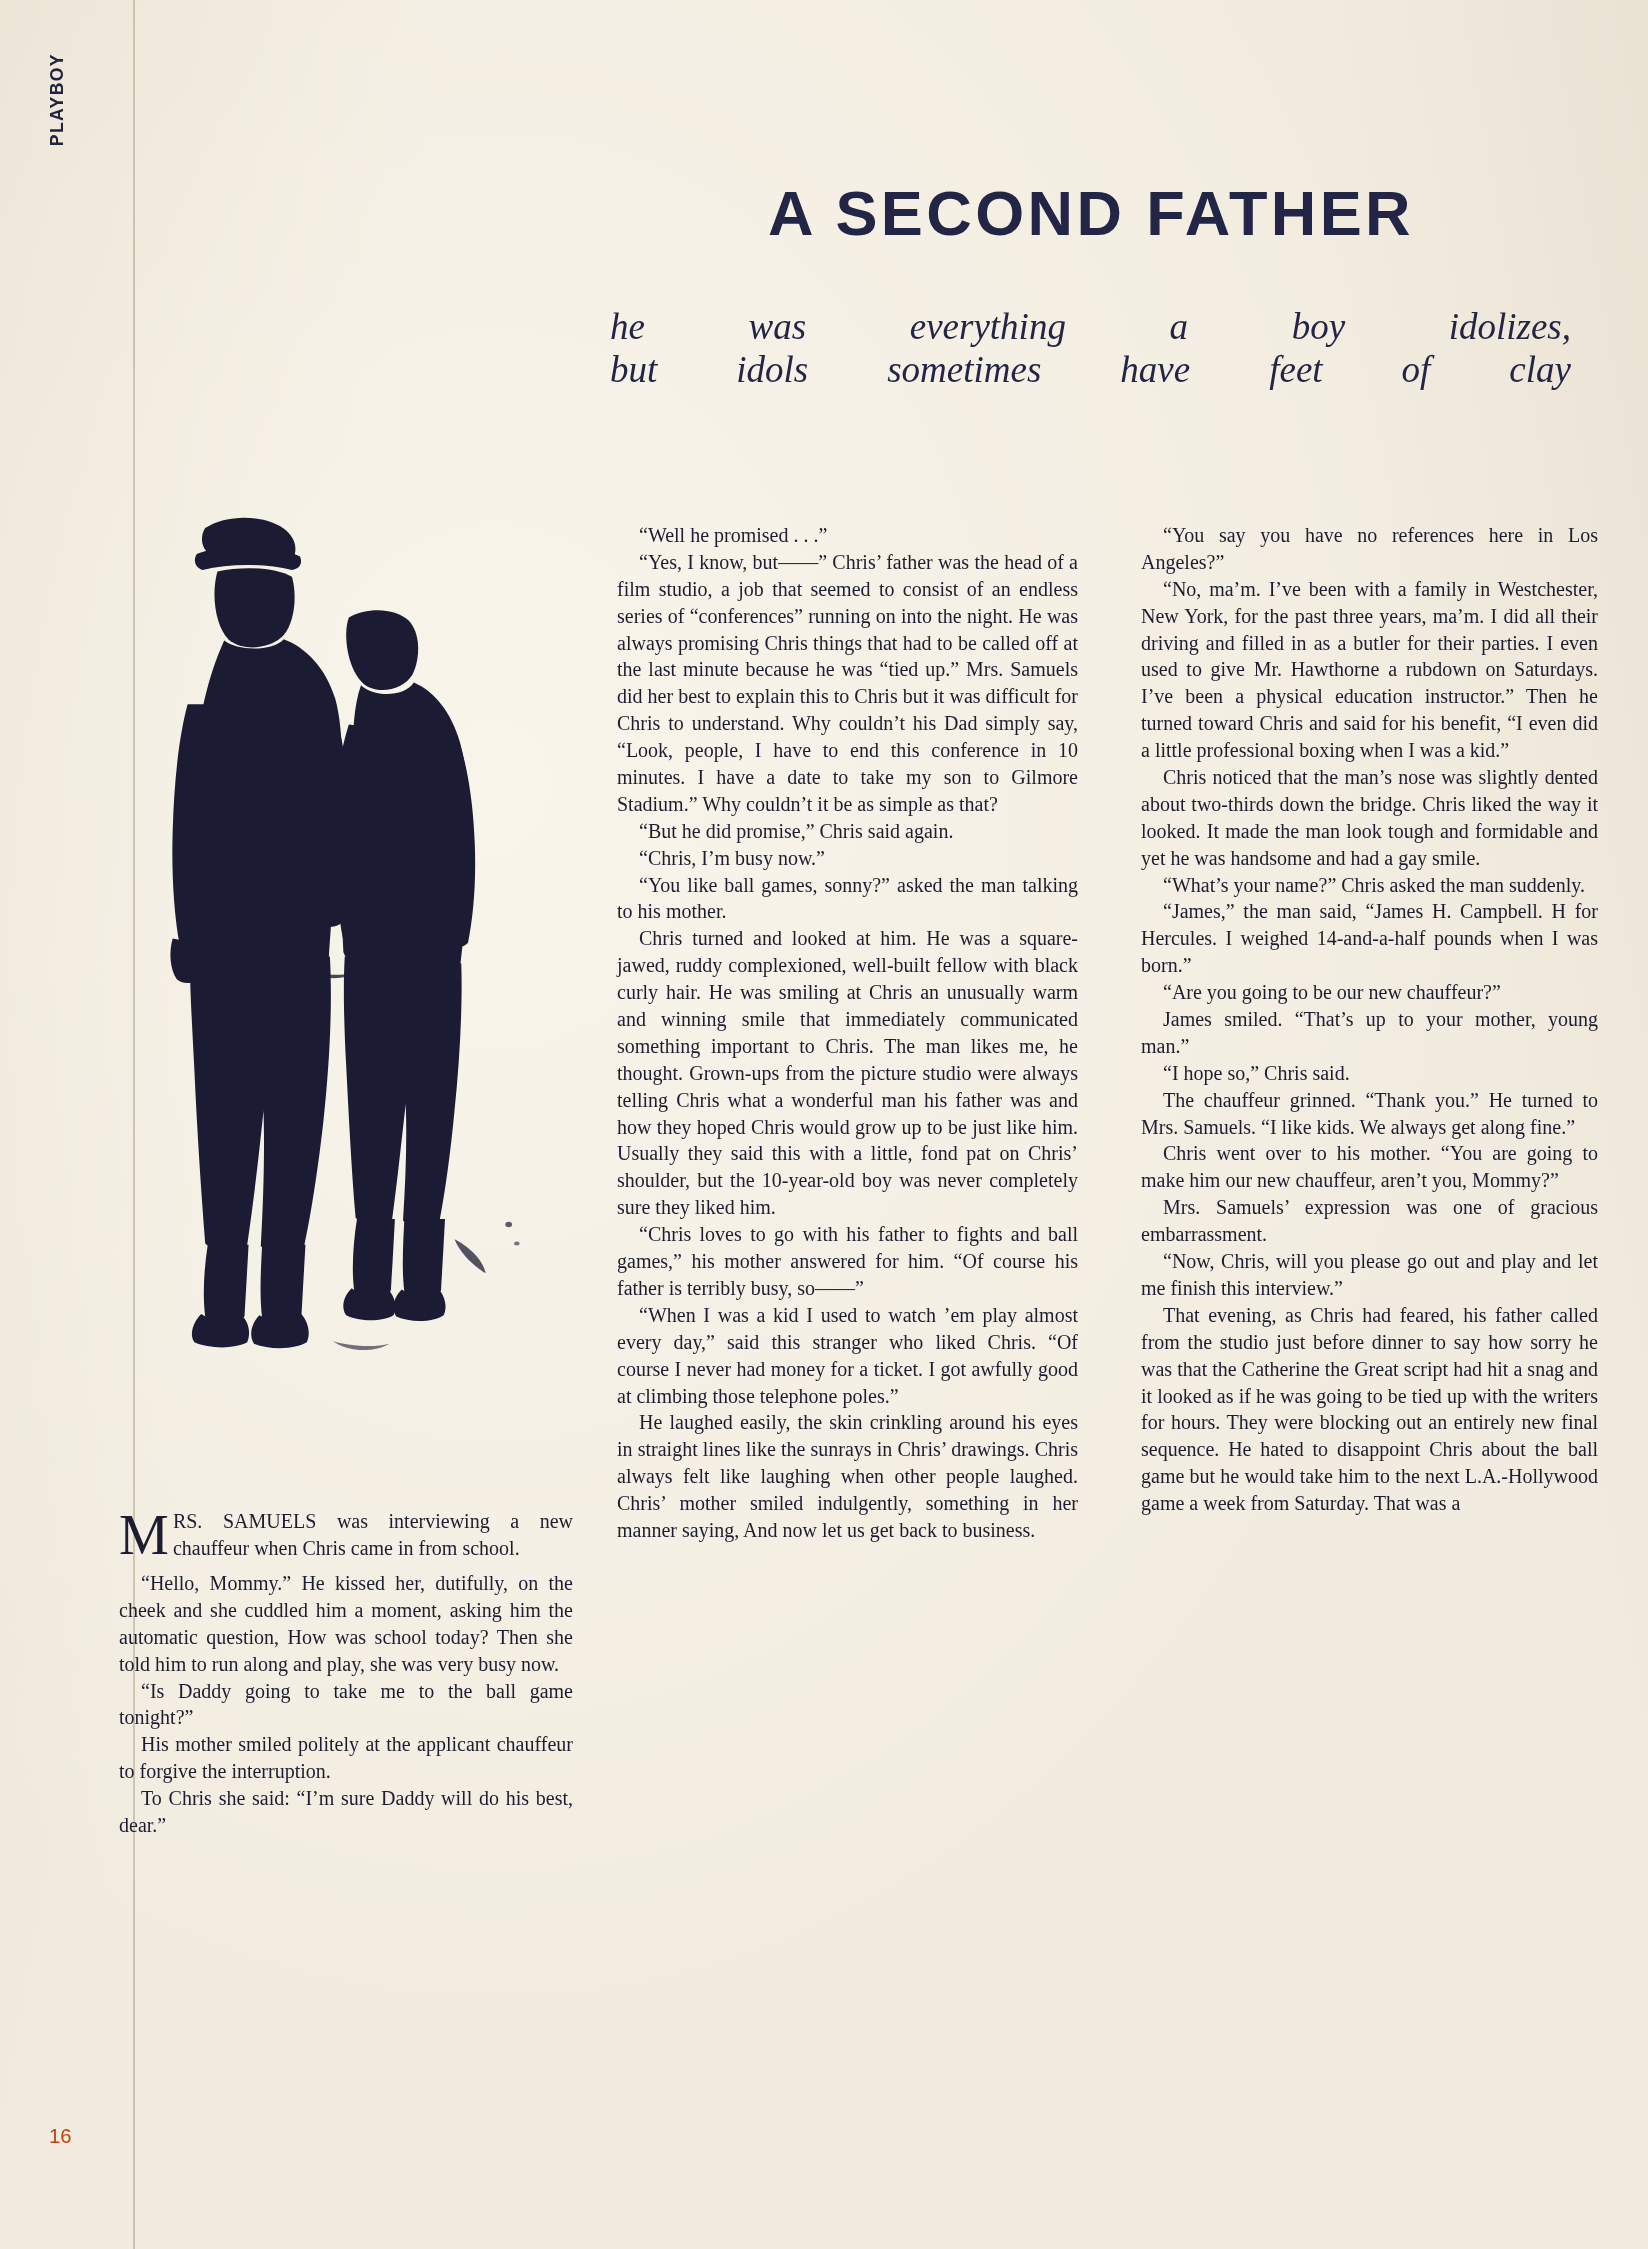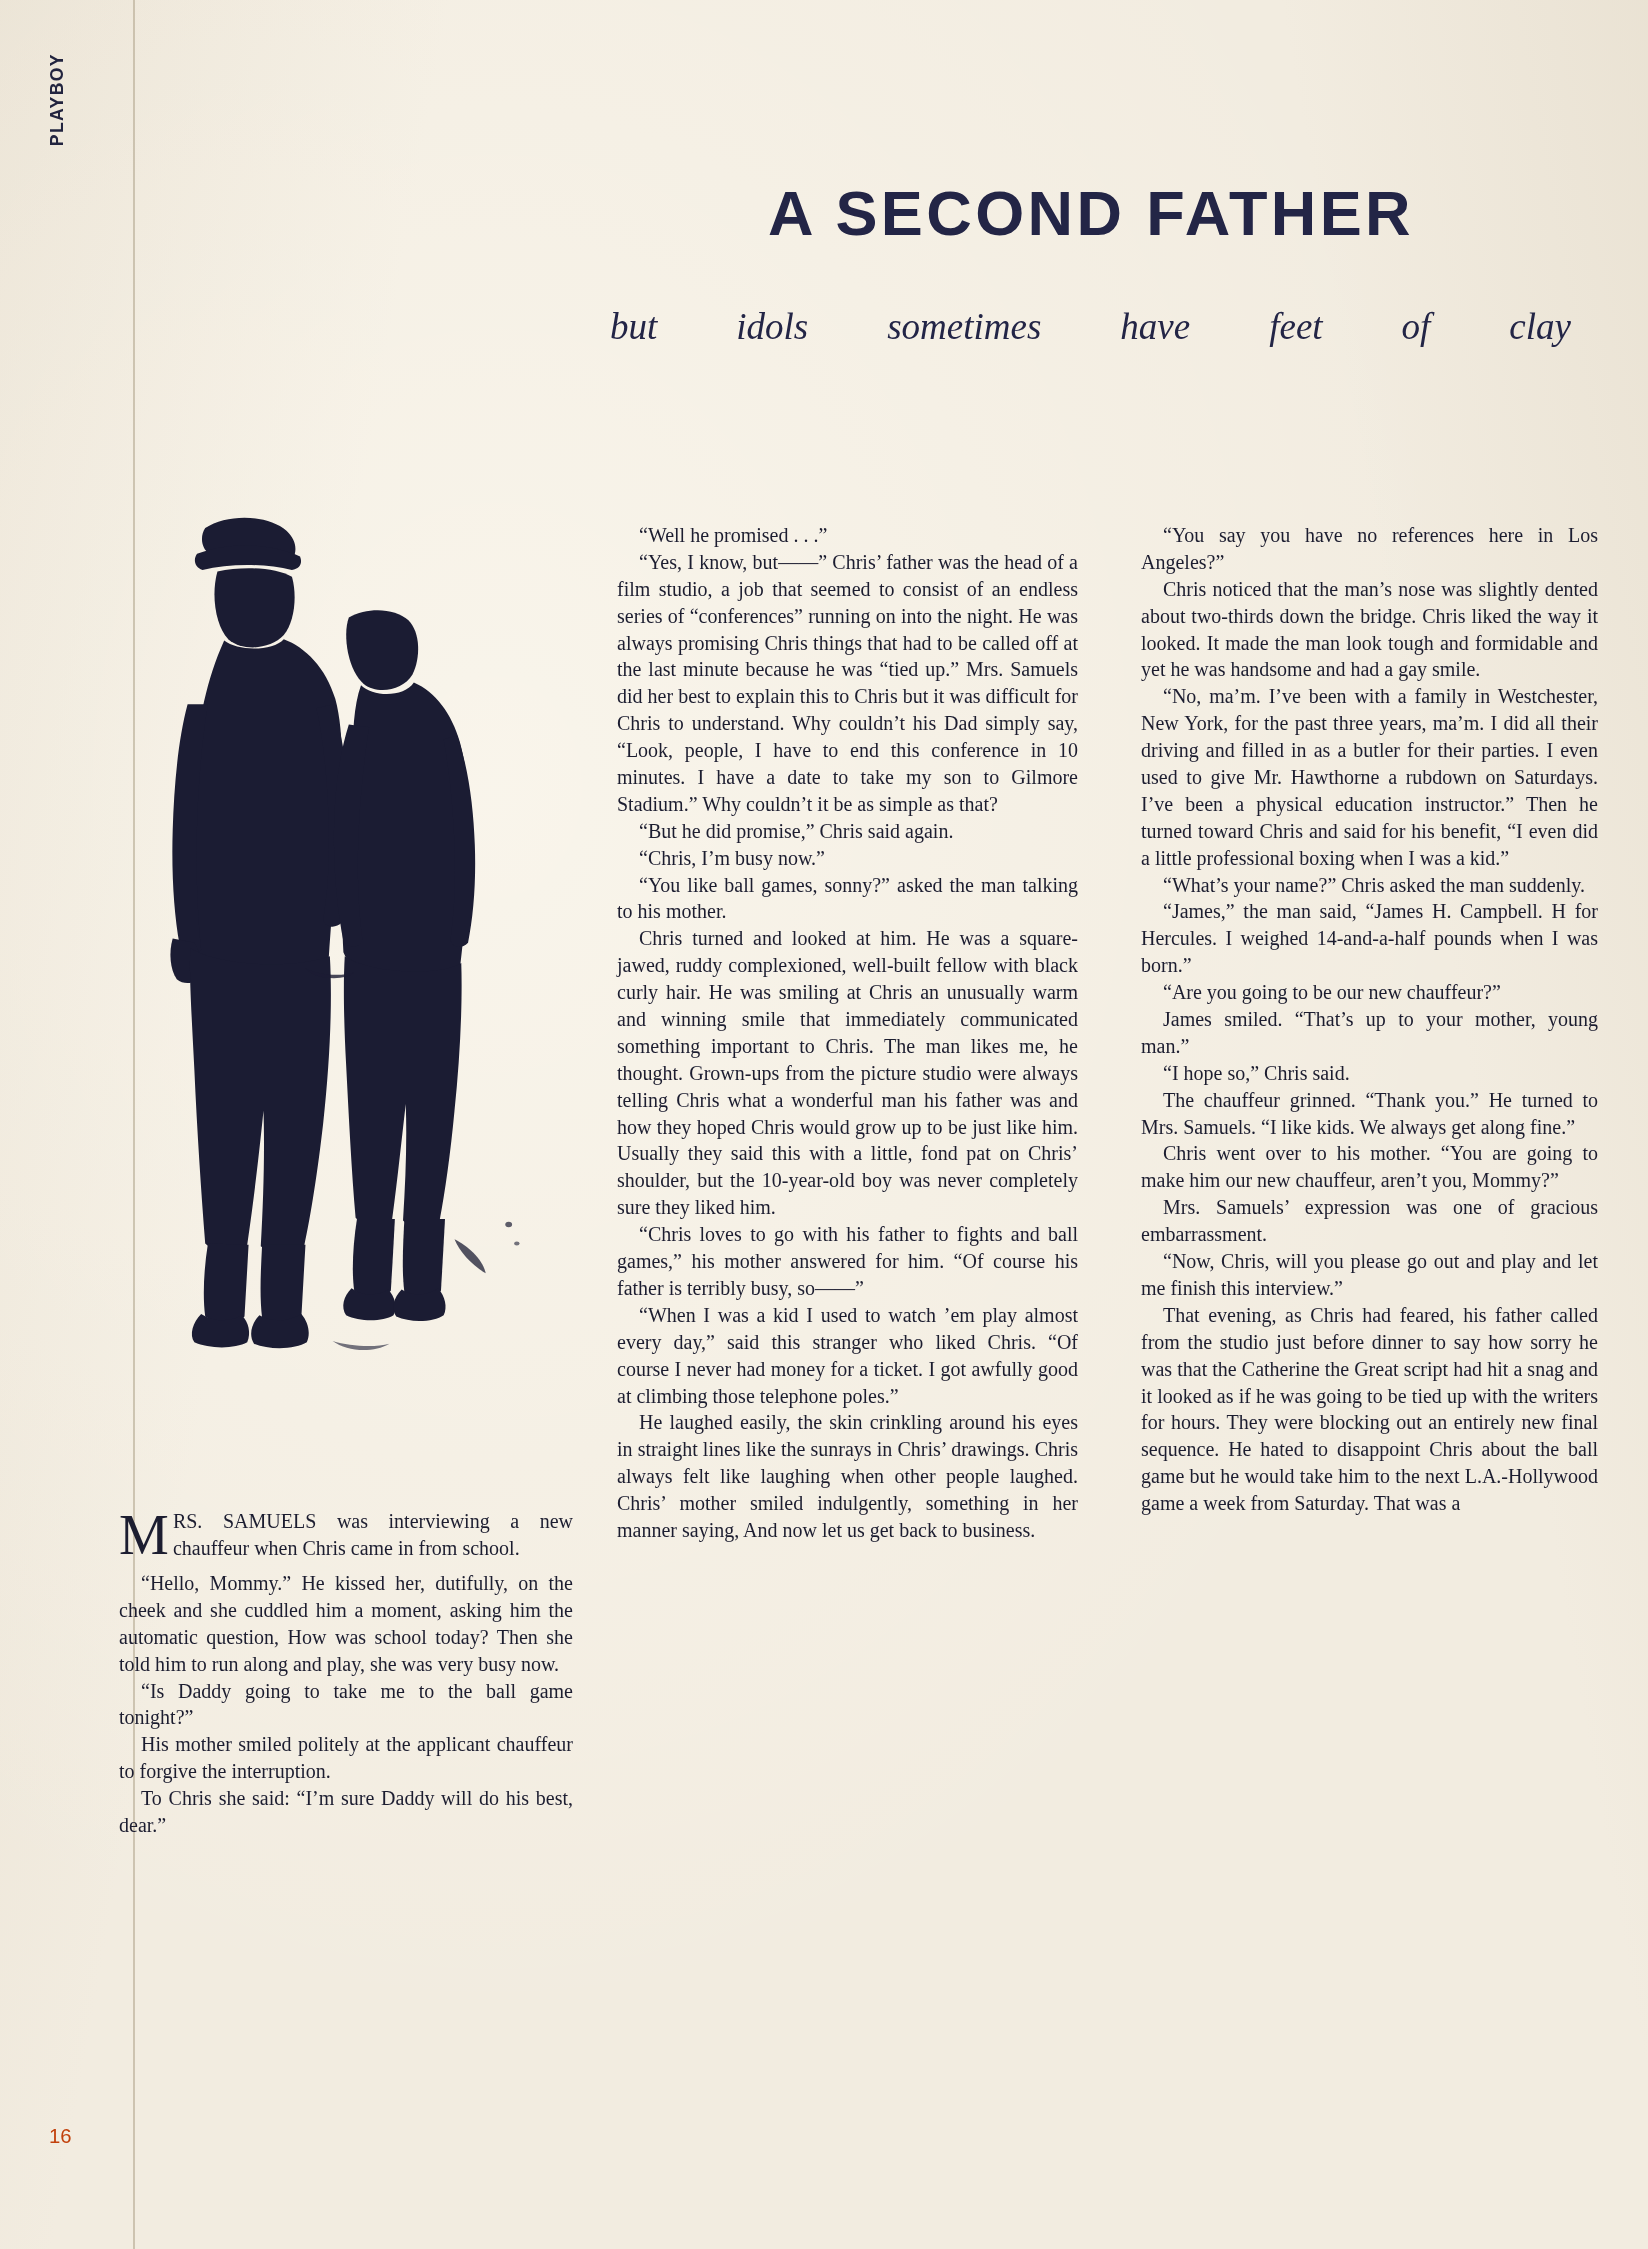--- a/index.html
+++ b/index.html
@@ -145,20 +145,21 @@
 
 <div class="page">
   <div class="paper-tint"></div>
   <div class="left-rule"></div>
 
   <div class="masthead">PLAYBOY</div>
 
   <div class="title">A SECOND FATHER</div>
 
   <div class="deck">
+    <span class="line">he was everything a boy idolizes,</span>
     <span class="line">but idols sometimes have feet of clay</span>
   </div>
 
   <div class="illustration">
     <svg viewBox="0 0 730 1460" xmlns="http://www.w3.org/2000/svg" aria-hidden="true">
       <g fill="#1b1c33">
 
         <path d="M152 40 C185 18 245 20 272 44 C286 57 288 72 282 84 C250 70 196 66 158 78 C146 70 144 52 152 40 Z"></path>
         <path d="M140 78 C185 60 250 62 292 82 C296 92 292 100 280 102 C240 92 188 92 148 102 C136 98 134 86 140 78 Z"></path>
 
@@ -222,22 +223,22 @@
       <p>“Chris, I’m busy now.”</p>
       <p>“You like ball games, sonny?” asked the man talking to his mother.</p>
       <p>Chris turned and looked at him. He was a square-jawed, ruddy complexioned, well-built fellow with black curly hair. He was smiling at Chris an unusually warm and winning smile that immediately communicated something important to Chris. The man likes me, he thought. Grown-ups from the picture studio were always telling Chris what a wonderful man his father was and how they hoped Chris would grow up to be just like him. Usually they said this with a little, fond pat on Chris’ shoulder, but the 10-year-old boy was never completely sure they liked him.</p>
       <p>“Chris loves to go with his father to fights and ball games,” his mother answered for him. “Of course his father is terribly busy, so——”</p>
       <p>“When I was a kid I used to watch ’em play almost every day,” said this stranger who liked Chris. “Of course I never had money for a ticket. I got awfully good at climbing those telephone poles.”</p>
       <p>He laughed easily, the skin crinkling around his eyes in straight lines like the sunrays in Chris’ drawings. Chris always felt like laughing when other people laughed. Chris’ mother smiled indulgently, something in her manner saying, And now let us get back to business.</p>
     </div>
 
     <div class="col col-3">
       <p>“You say you have no references here in Los Angeles?”</p>
+      <p>“No, ma’m. I’ve been with a family in Westchester, New York, for the past three years, ma’m. I did all their driving and filled in as a butler for their parties. I even used to give Mr. Hawthorne a rubdown on Saturdays. I’ve been a physical education instructor.” Then he turned toward Chris and said for his benefit, “I even did a little professional boxing when I was a kid.”</p>
       <p>Chris noticed that the man’s nose was slightly dented about two-thirds down the bridge. Chris liked the way it looked. It made the man look tough and formidable and yet he was handsome and had a gay smile.</p>
-      <p>“No, ma’m. I’ve been with a family in Westchester, New York, for the past three years, ma’m. I did all their driving and filled in as a butler for their parties. I even used to give Mr. Hawthorne a rubdown on Saturdays. I’ve been a physical education instructor.” Then he turned toward Chris and said for his benefit, “I even did a little professional boxing when I was a kid.”</p>
       <p>“What’s your name?” Chris asked the man suddenly.</p>
       <p>“James,” the man said, “James H. Campbell. H for Hercules. I weighed 14-and-a-half pounds when I was born.”</p>
       <p>“Are you going to be our new chauffeur?”</p>
       <p>James smiled. “That’s up to your mother, young man.”</p>
       <p>“I hope so,” Chris said.</p>
       <p>The chauffeur grinned. “Thank you.” He turned to Mrs. Samuels. “I like kids. We always get along fine.”</p>
       <p>Chris went over to his mother. “You are going to make him our new chauffeur, aren’t you, Mommy?”</p>
       <p>Mrs. Samuels’ expression was one of gracious embarrassment.</p>
       <p>“Now, Chris, will you please go out and play and let me finish this interview.”</p>
       <p>That evening, as Chris had feared, his father called from the studio just before dinner to say how sorry he was that the Catherine the Great script had hit a snag and it looked as if he was going to be tied up with the writers for hours. They were blocking out an entirely new final sequence. He hated to disappoint Chris about the ball game but he would take him to the next L.A.-Hollywood game a week from Saturday. That was a</p>

